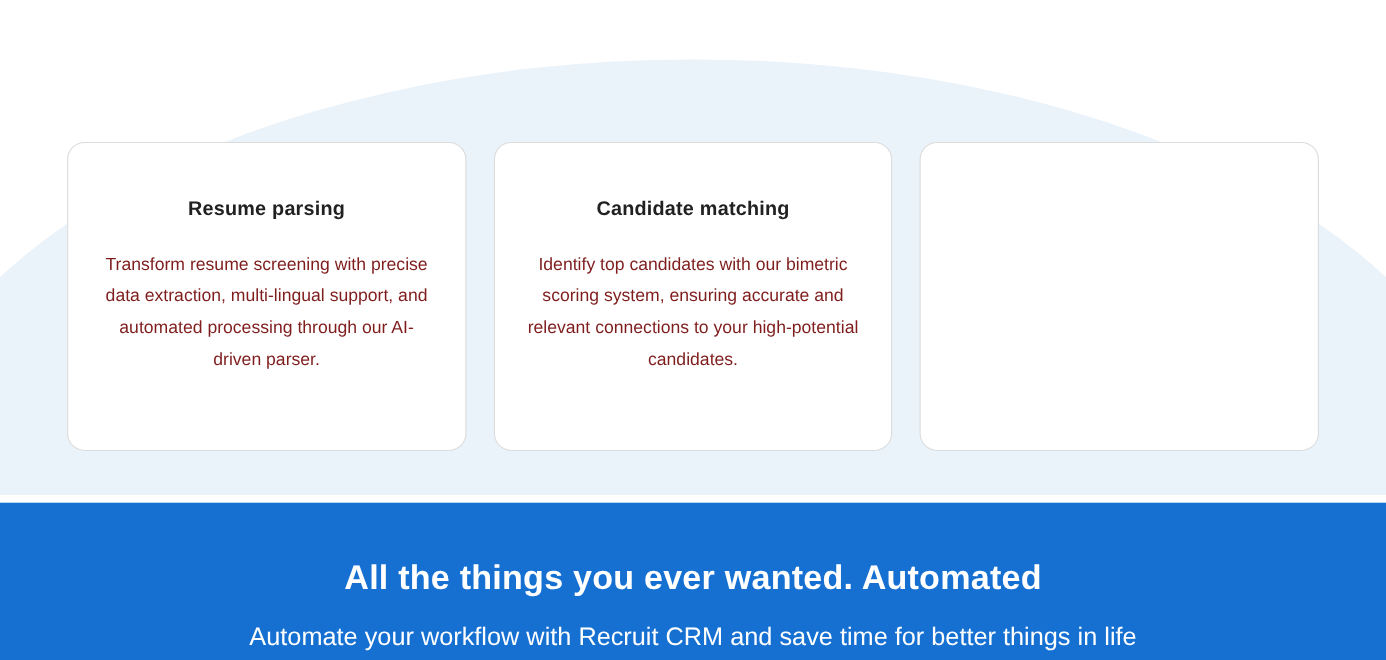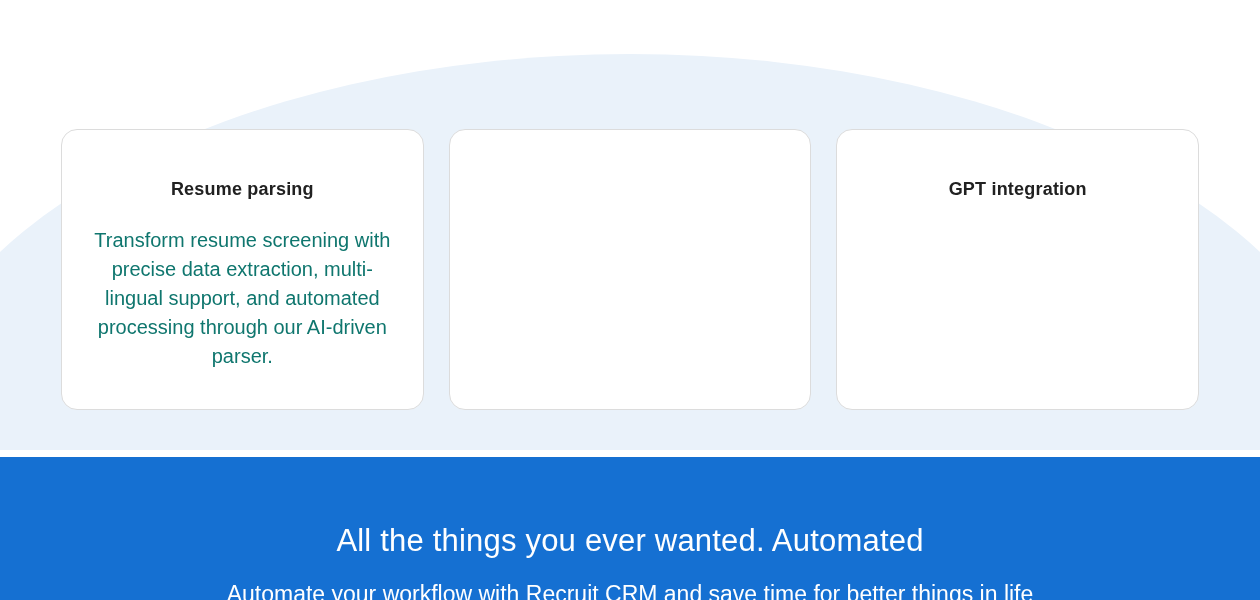--- a/index.html
+++ b/index.html
@@ -50,44 +50,44 @@
   .card h3 {
     margin: 0 0 26px;
     font-size: 18px;
     font-weight: bold;
     color: #212121;
     letter-spacing: 0.2px;
   }
   .card p {
     margin: 0 auto;
     max-width: 306px;
-    font-size: 20px;
+    font-size: 16px;
     line-height: 29px;
-    color: #0f766e;
+    color: #7f1d1d;
   }
 
   
   .section-gap {
     height: 7px;
     background: #ffffff;
   }
 
   
   .cta-banner {
     height: 200px;
     background: #1570d2;
     color: #ffffff;
     text-align: center;
     padding-top: 50px;
   }
   .cta-banner h2 {
-    margin: 16px;
+    margin: 0;
     font-size: 31px;
     line-height: 36px;
-    font-weight: normal;
+    font-weight: bold;
     letter-spacing: 0.2px;
   }
   .cta-banner p {
     margin: 22px 0 0;
     font-size: 23px;
     font-weight: normal;
   }
 </style>
 </head>
 <body>
@@ -95,24 +95,25 @@
 <section class="features-section">
   <div class="curve"></div>
   <div class="cards">
 
     <div class="card">
       <h3>Resume parsing</h3>
       <p>Transform resume screening with precise data extraction, multi-lingual support, and automated processing through our AI-driven parser.</p>
     </div>
 
     <div class="card">
+      <h3>Candidate matching</h3>
+      <p>Identify top candidates with our bimetric scoring system, ensuring accurate and relevant connections to your high-potential candidates.</p>
     </div>
 
     <div class="card">
-      <h3>GPT integration</h3>
     </div>
 
   </div>
 </section>
 
 <div class="section-gap"></div>
 
 <section class="cta-banner">
   <h2>All the things you ever wanted. Automated</h2>
   <p>Automate your workflow with Recruit CRM and save time for better things in life</p>

